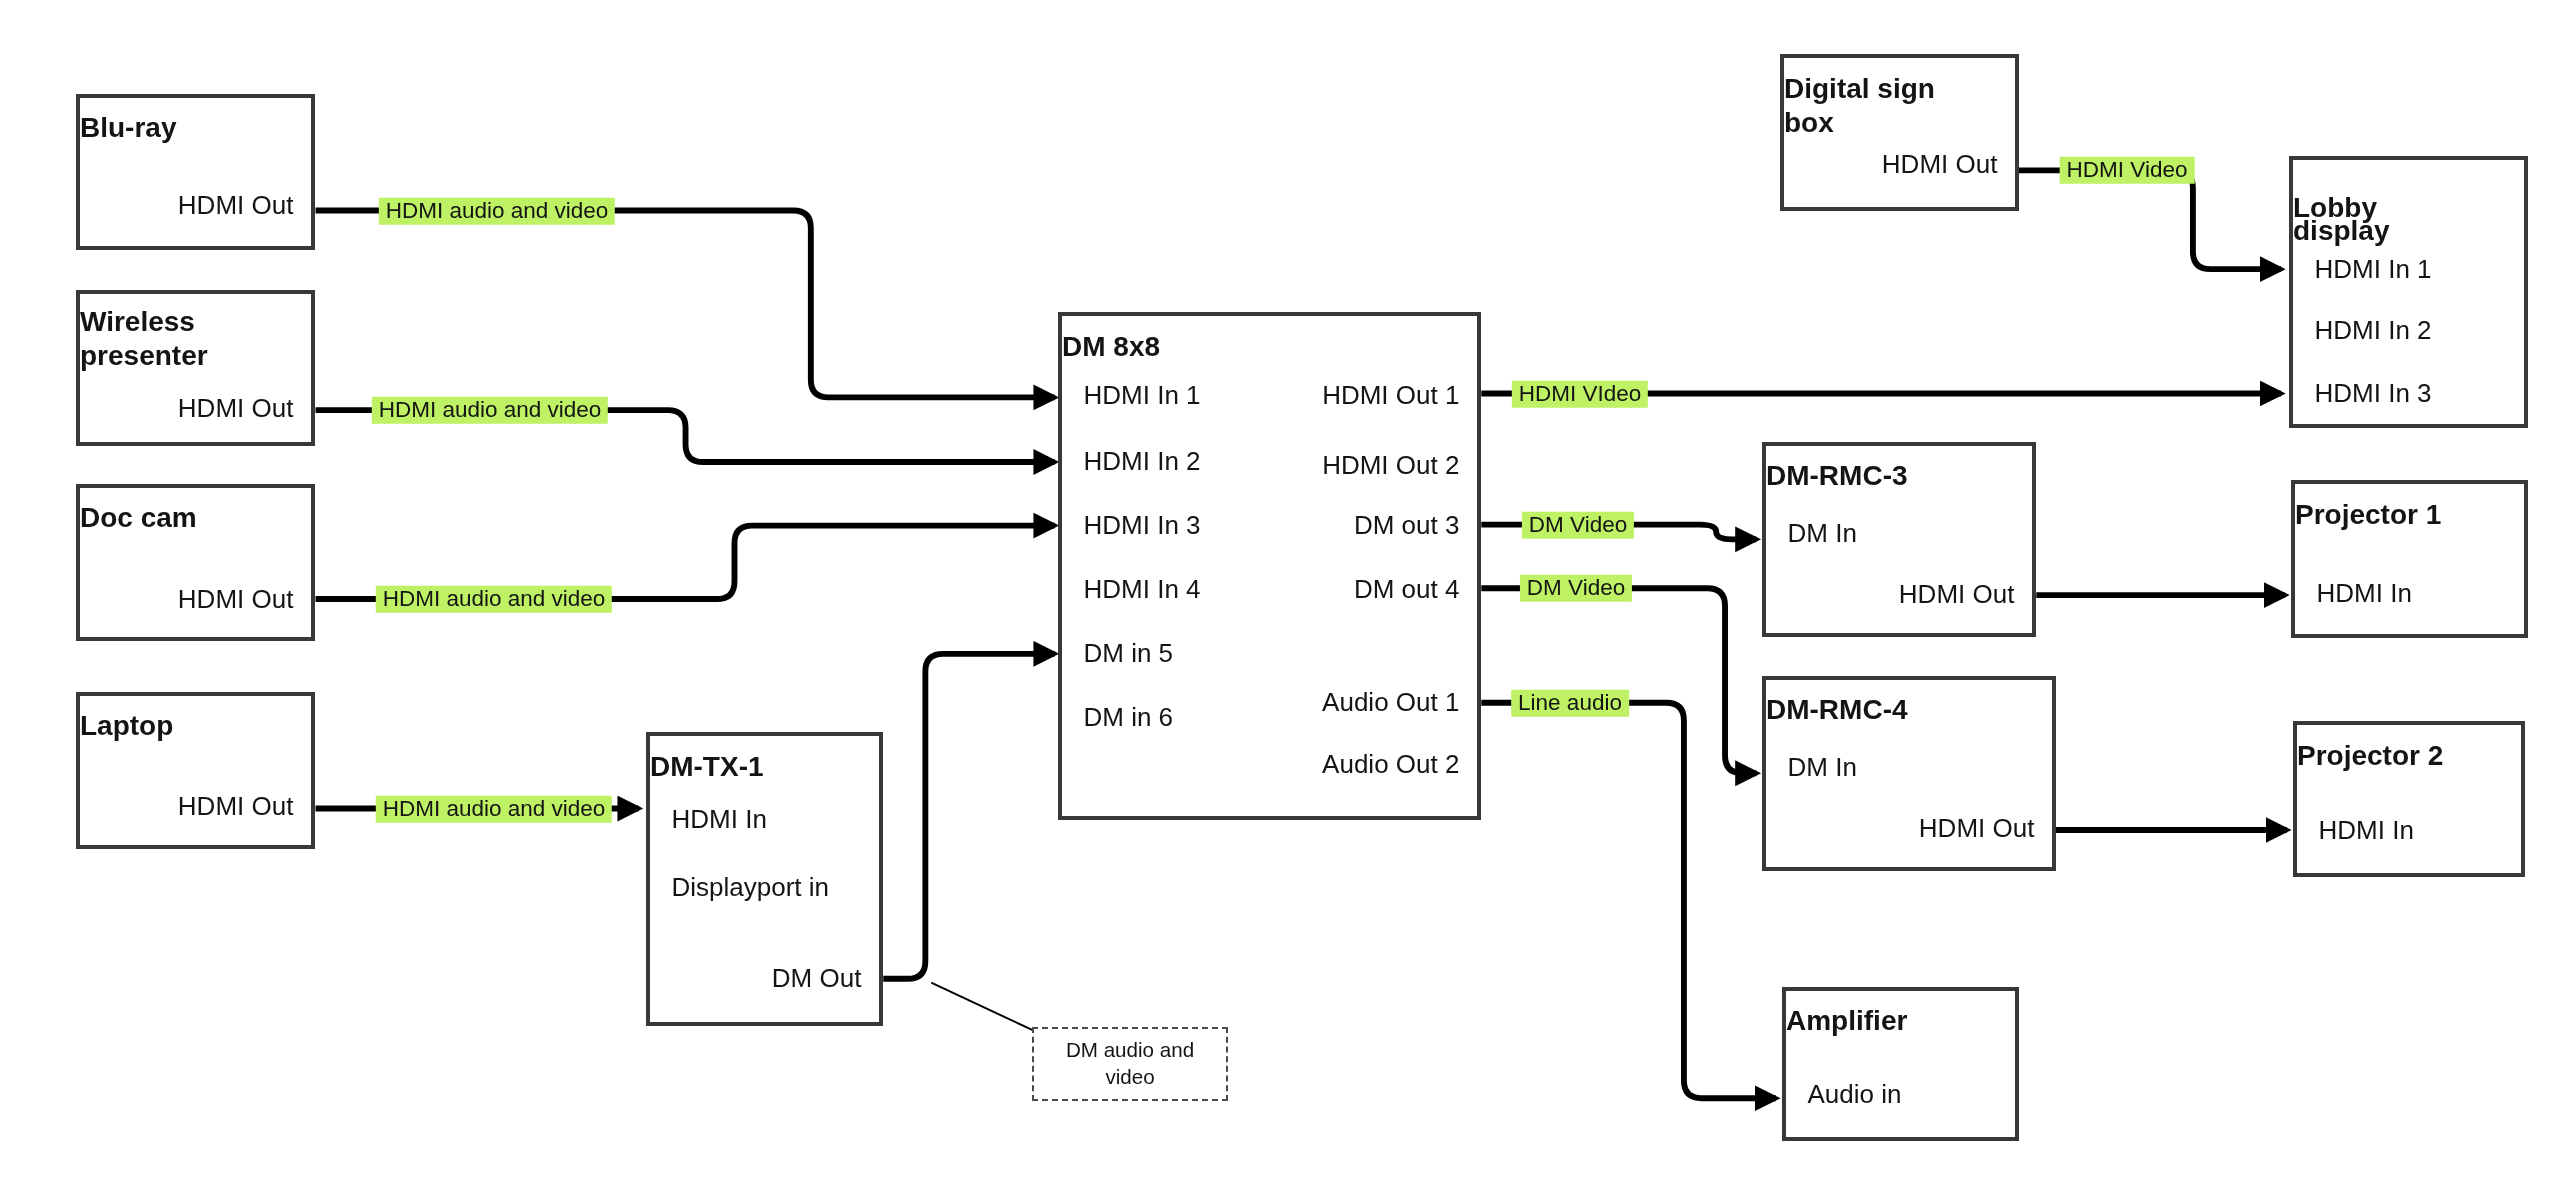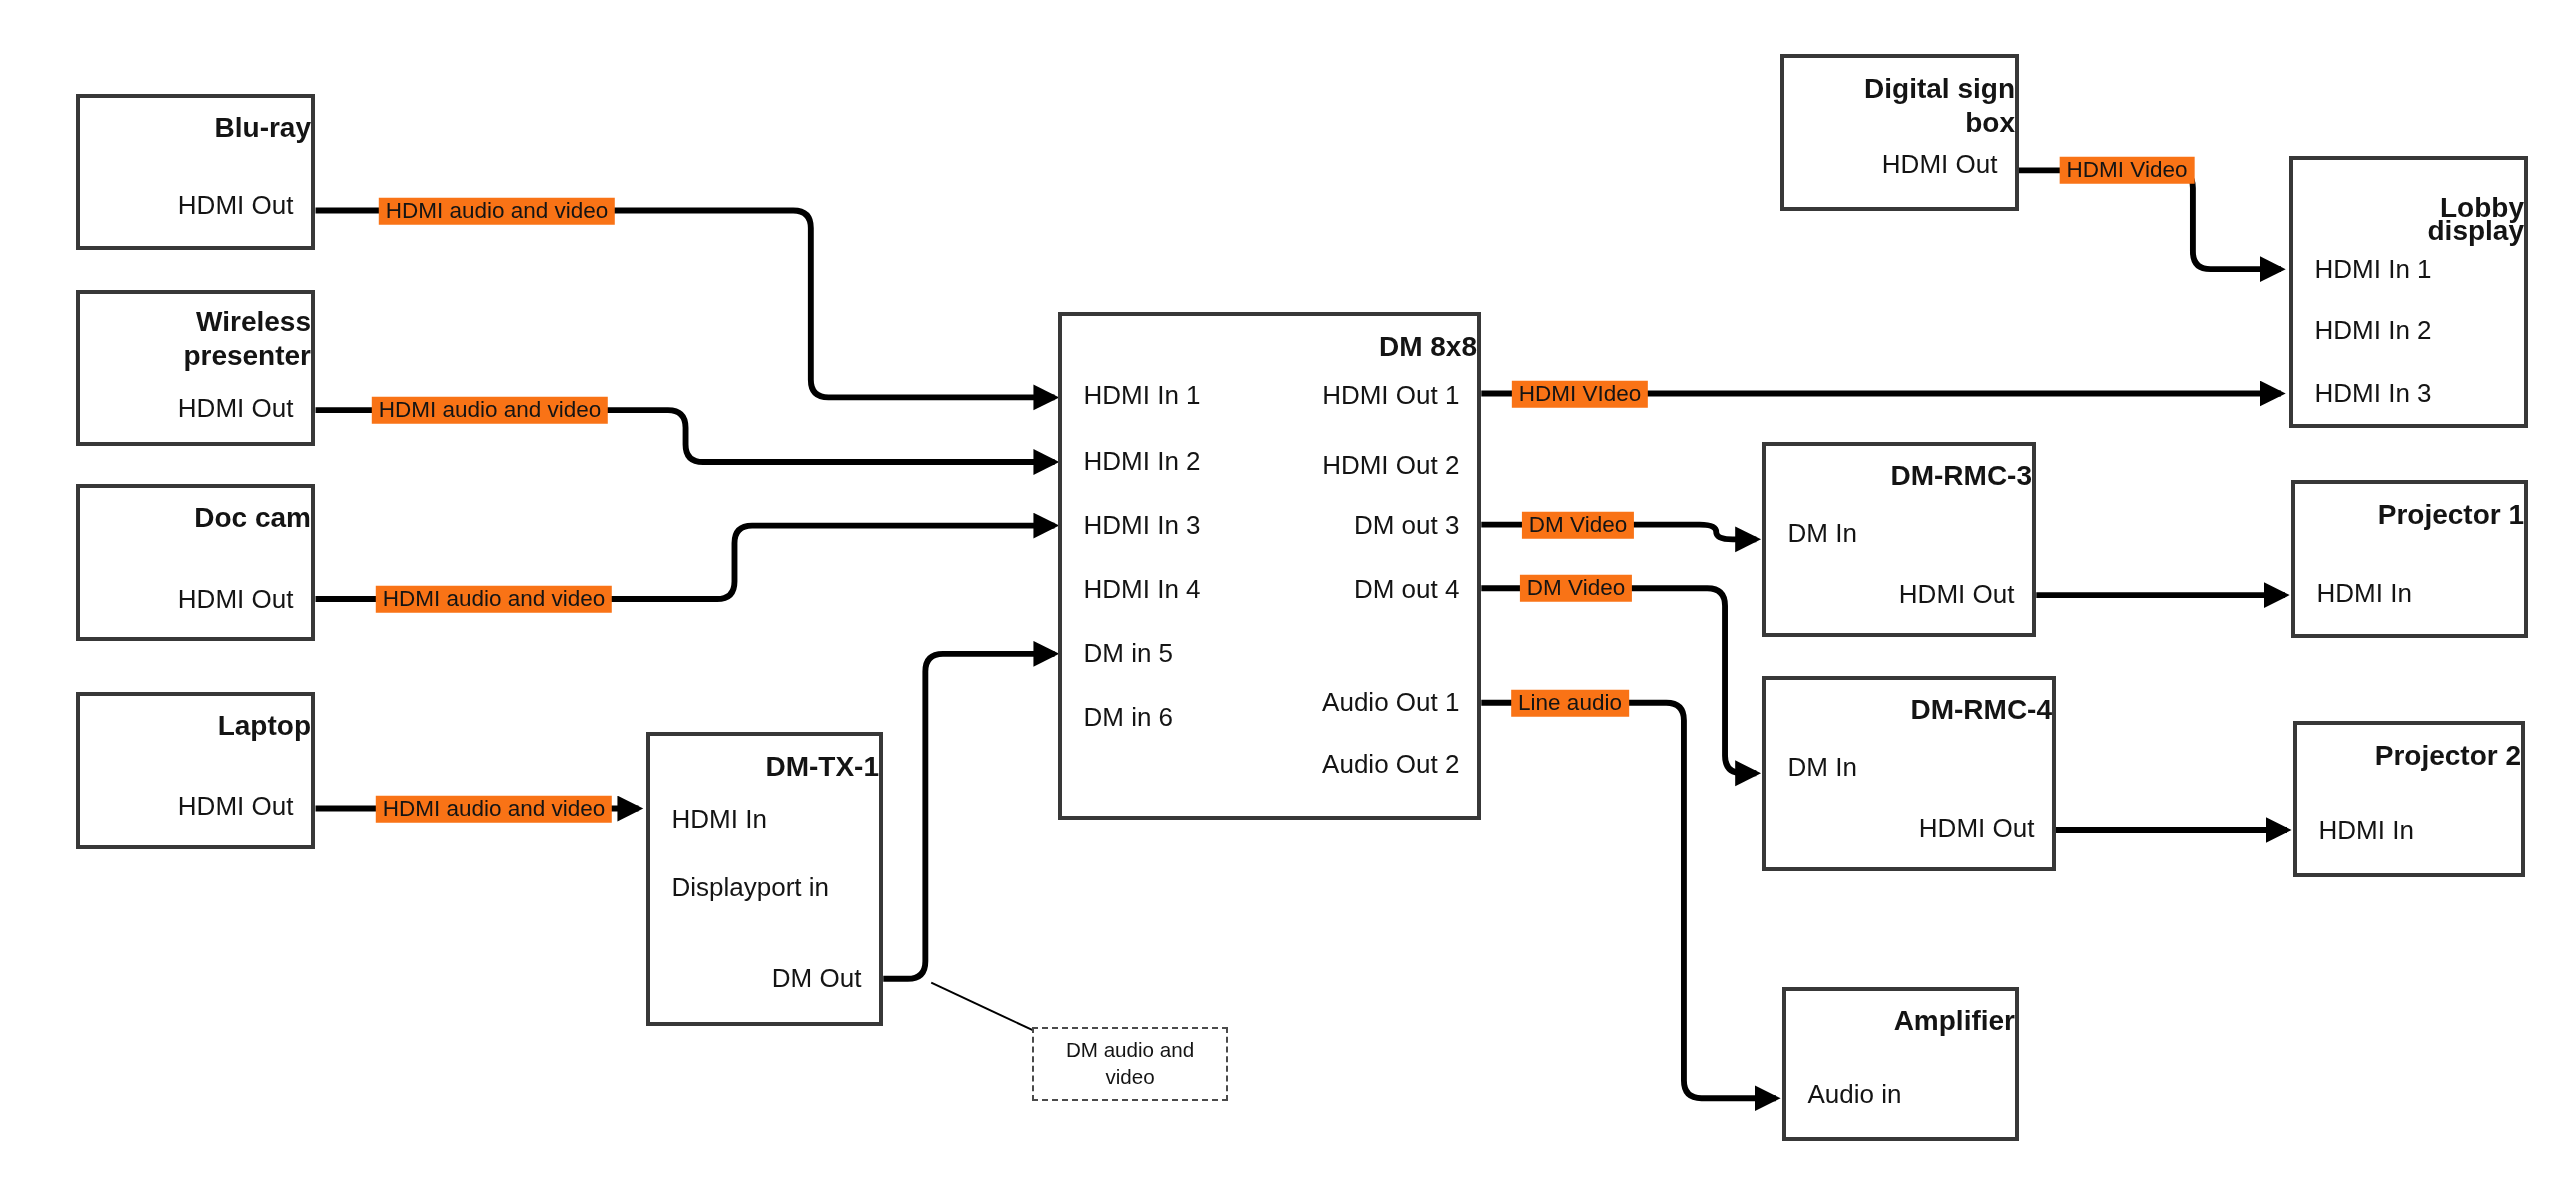--- a/index.html
+++ b/index.html
@@ -6,32 +6,32 @@
   body{
     width:2576px;height:1201px;position:relative;background:#ffffff;
     font-family:"Liberation Sans", sans-serif;color:#141414;overflow:hidden;
   }
   #wires{position:absolute;left:0;top:0;z-index:1;}
   .node{
     position:absolute;background:#ffffff;border:4.9px solid #383838;
     box-sizing:border-box;z-index:2;
   }
   .node .title{
-    position:absolute;left:0;right:0;text-align:right;
+    position:absolute;left:0;right:0;text-align:left;
     transform:translateY(-50%);font-size:28px;font-weight:700;
     white-space:nowrap;line-height:1;
   }
   .port{
     position:absolute;transform:translateY(-50%);font-size:26px;
     white-space:nowrap;line-height:1;
   }
   .port.l{left:21.5px;}
   .port.r{right:17.6px;}
   .elabel{
-    position:absolute;transform:translate(-50%,-50%);background:#f97316;
+    position:absolute;transform:translate(-50%,-50%);background:#bef264;
     padding:2px 6.9px;font-size:22.5px;white-space:nowrap;z-index:3;line-height:1;
   }
   .note{
     position:absolute;border:2px dashed #4a4a4a;background:#ffffff;
     box-sizing:border-box;display:flex;flex-direction:column;
     align-items:center;justify-content:center;font-size:20.6px;
     line-height:1.3;z-index:2;text-align:center;
   }
 </style>
 </head>

